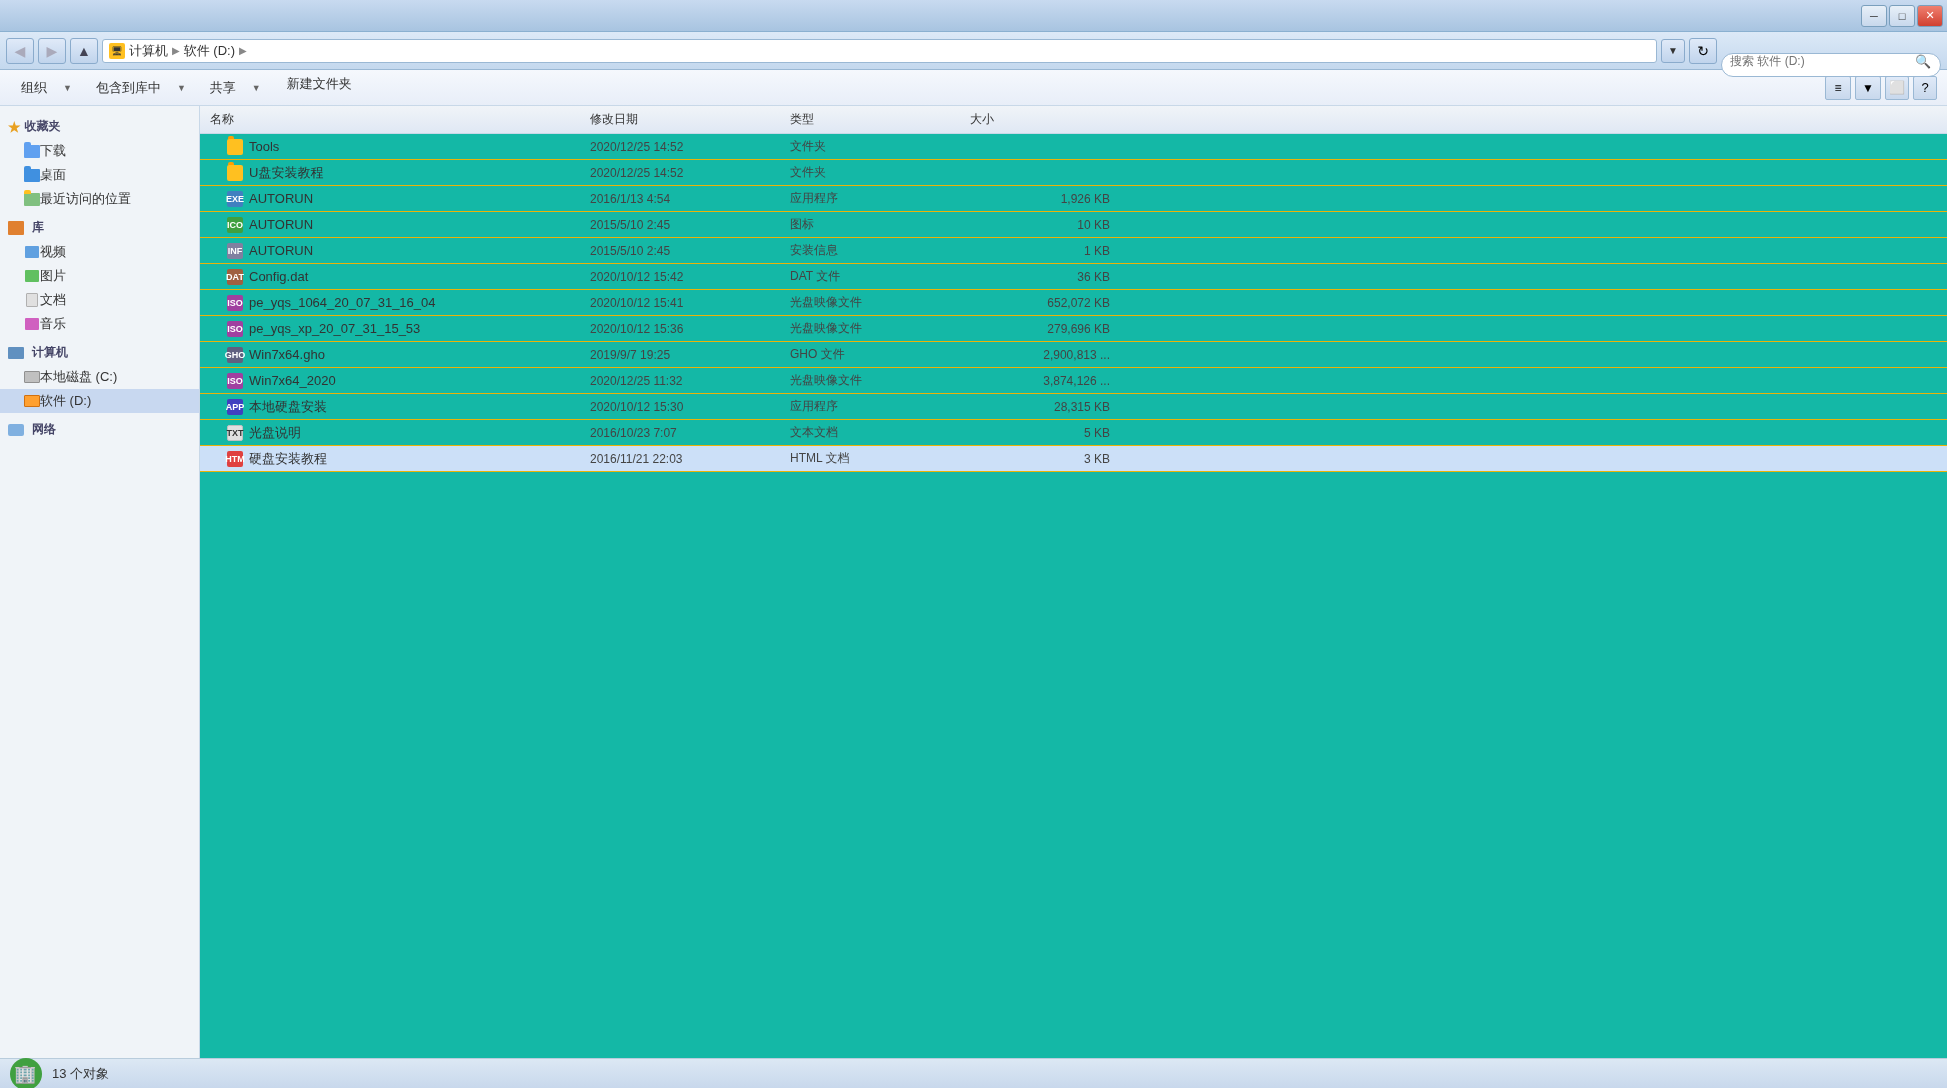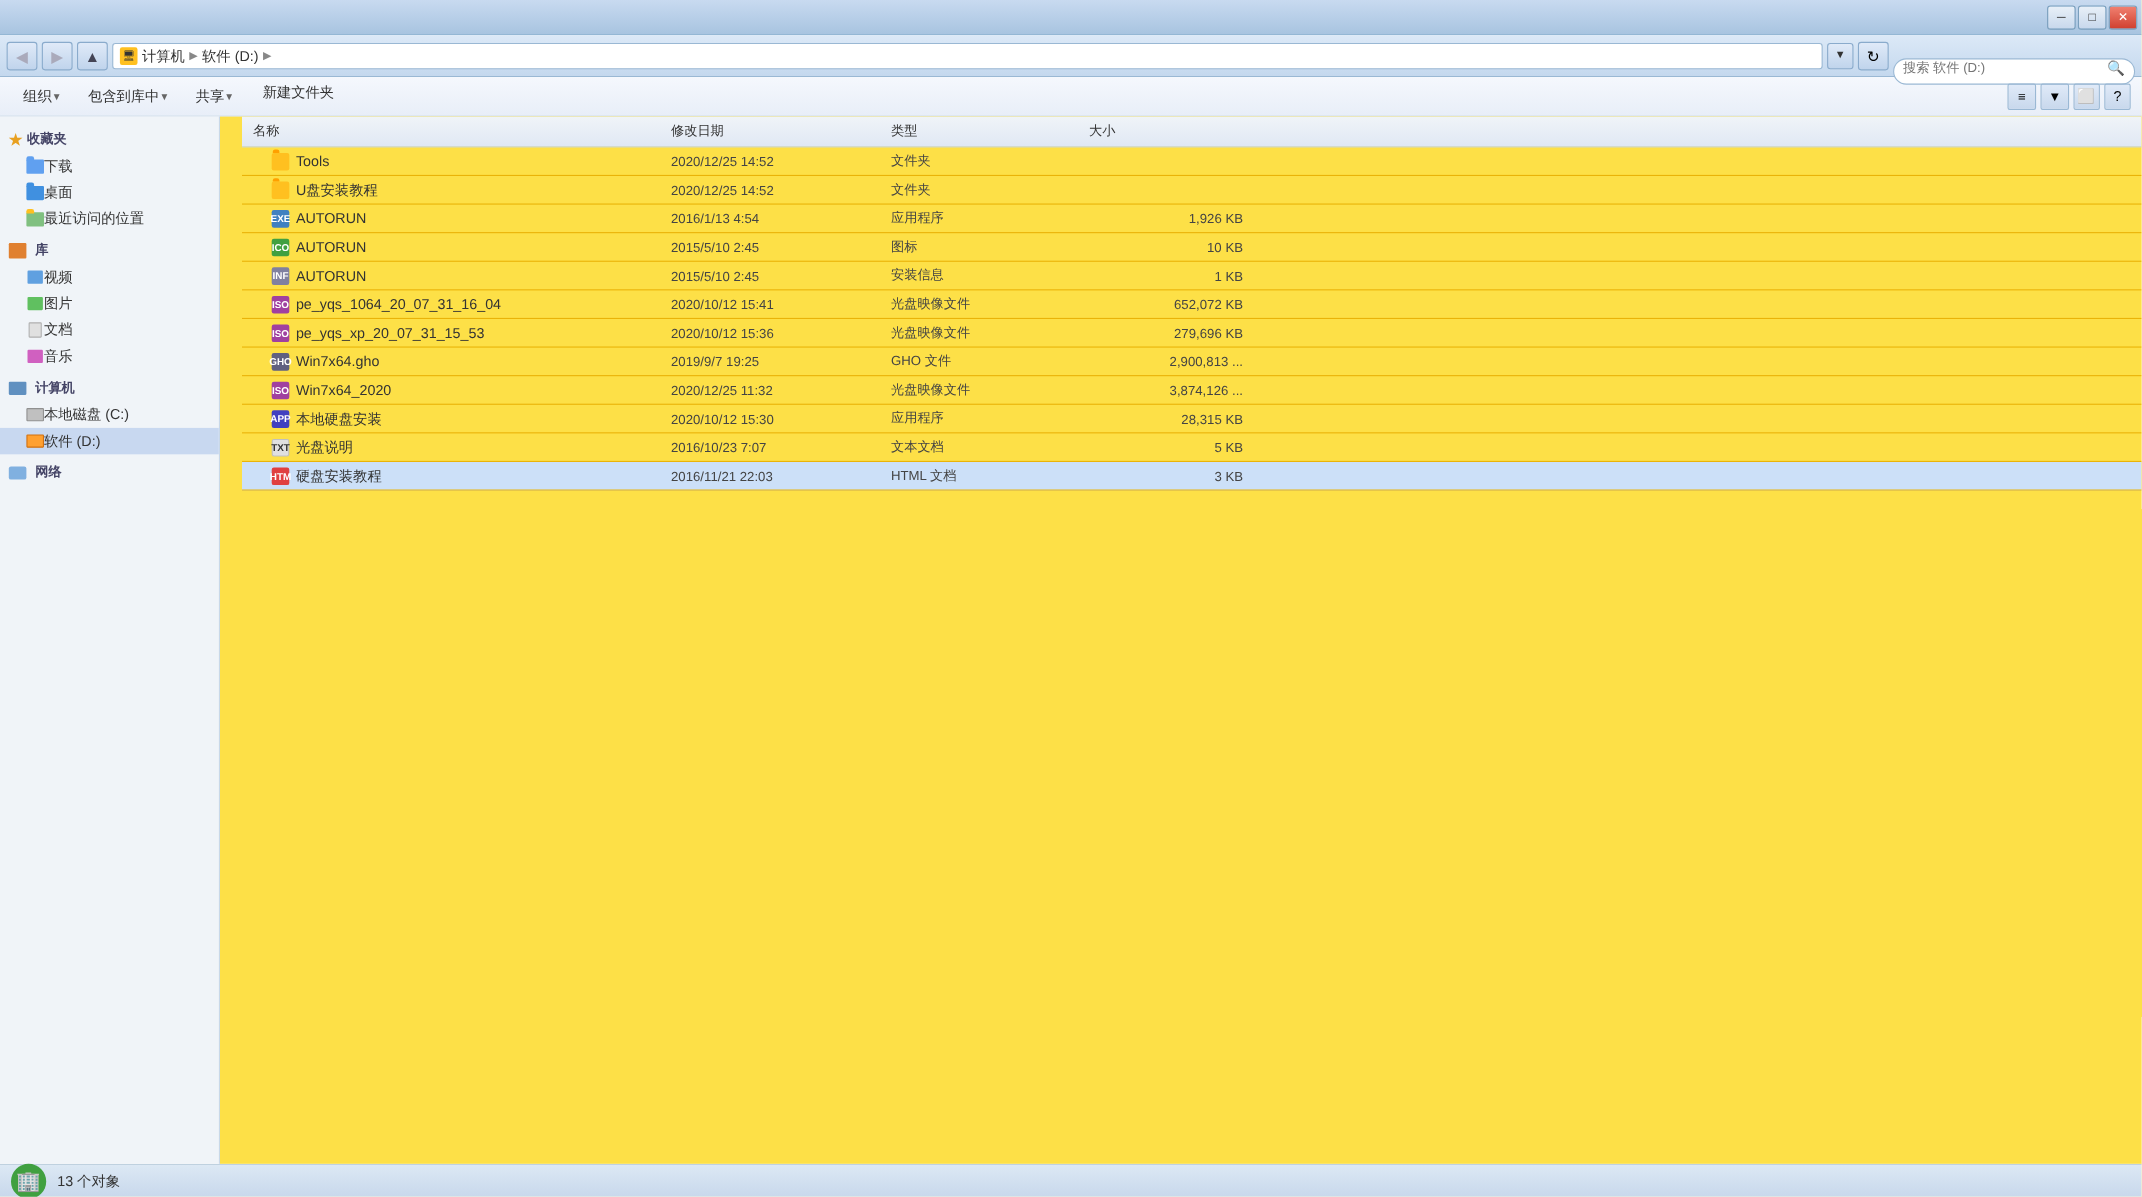--- a/index.html
+++ b/index.html
@@ -148,21 +148,21 @@
     }
     .tool-btn {
       height: 28px;
       padding: 0 10px;
       background: transparent;
       border: 1px solid transparent;
       border-radius: 3px;
       cursor: pointer;
       display: flex;
       align-items: center;
-      gap: 0;
+      gap: 16px;
       font-size: 13px;
       color: #333;
     }
     .tool-btn .arrow { font-size: 9px; color: #666; }
     .new-folder-btn {
       height: 28px;
       padding: 0 12px;
       background: transparent;
       border: 1px solid transparent;
       border-radius: 3px;
@@ -279,23 +279,22 @@
       border: 1px solid #909090;
     }
     .drive-icon-active {
       background: #ffa030;
       border-color: #d07010;
     }
 
     
     .file-list {
       flex: 1;
-      background: #fde047;
+      background: #14b8a6;
       overflow-y: auto;
-      padding-left: 20px;
     }
     .file-list-header {
       display: grid;
       grid-template-columns: 380px 200px 180px 160px;
       border-bottom: 1px solid #c8d8e8;
       background: linear-gradient(to bottom, #f0f4f8, #e0e8f4);
       padding: 0 10px;
       height: 28px;
       align-items: center;
       position: sticky;
@@ -585,20 +584,29 @@
     <div class="file-name">
       <div class="fi fi-inf">INF</div>
       <span>AUTORUN</span>
     </div>
     <div class="file-date">2015/5/10 2:45</div>
     <div class="file-type">安装信息</div>
     <div class="file-size">1 KB</div>
   </div>
         <div class="file-row">
     <div class="file-name">
+      <div class="fi fi-dat">DAT</div>
+      <span>Config.dat</span>
+    </div>
+    <div class="file-date">2020/10/12 15:42</div>
+    <div class="file-type">DAT 文件</div>
+    <div class="file-size">36 KB</div>
+  </div>
+        <div class="file-row">
+    <div class="file-name">
       <div class="fi fi-iso">ISO</div>
       <span>pe_yqs_1064_20_07_31_16_04</span>
     </div>
     <div class="file-date">2020/10/12 15:41</div>
     <div class="file-type">光盘映像文件</div>
     <div class="file-size">652,072 KB</div>
   </div>
         <div class="file-row">
     <div class="file-name">
       <div class="fi fi-iso">ISO</div>

